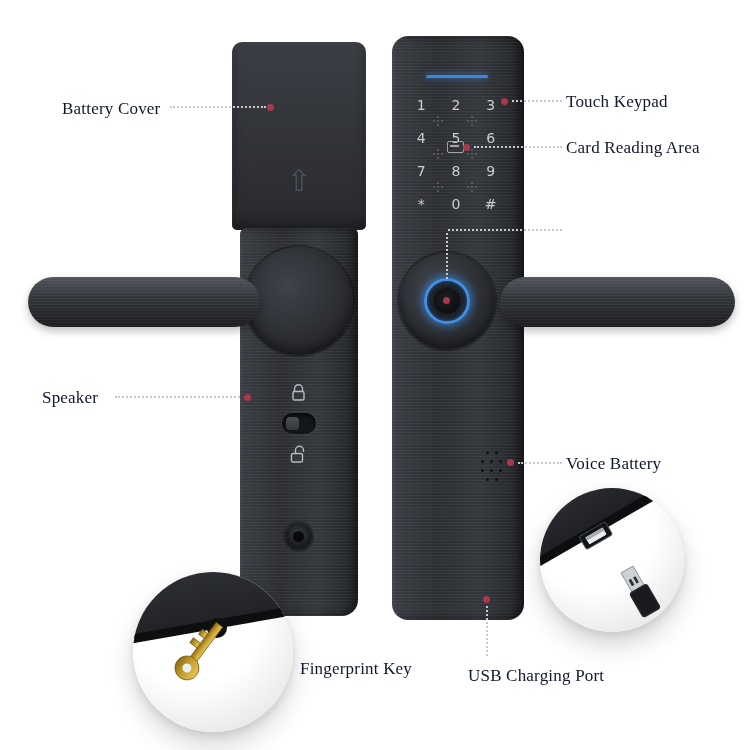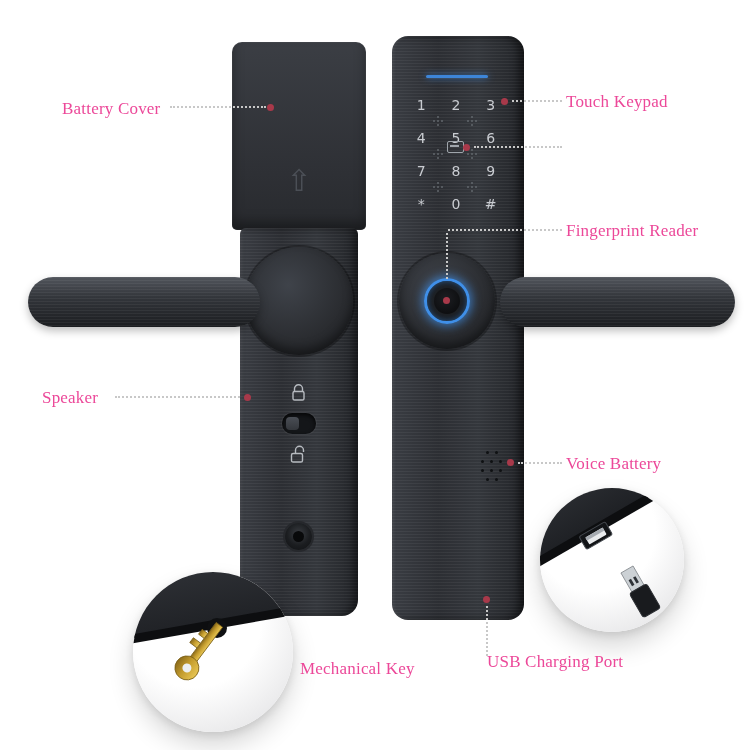--- a/index.html
+++ b/index.html
@@ -69,21 +69,21 @@
     background:#141619; box-shadow: inset 0 2px 4px rgba(0,0,0,0.8), 0 0 0 1px rgba(255,255,255,0.05); }
   .switch .knob { position:absolute; left:4px; top:4px; width:13px; height:13px; border-radius:4px;
     background:linear-gradient(180deg,#4a4e55,#34373c); }
   .padlock { z-index:3; }
   .keyhole { left:285px; top:523px; width:27px; height:27px; border-radius:50%; z-index:3;
     background:radial-gradient(circle at 50% 40%, #3a3d42, #1b1d20 55%, #101113);
     box-shadow:0 0 0 2px #26282c; }
   .keyhole i { position:absolute; left:8px; top:8px; width:11px; height:11px; border-radius:50%; background:#08090a; }
 
   
-  .callout { position:absolute; font-size:17px; color:#ec4899; letter-spacing:0.2px;
+  .callout { position:absolute; font-size:17px; color:#0f172a; letter-spacing:0.2px;
     white-space:nowrap; z-index:6; }
   .leader   { position:absolute; border-top:2px dotted #c8c8c8; height:0; z-index:6; }
   .leader-v { position:absolute; border-left:2px dotted #c8c8c8; width:0; z-index:6; }
   .rdot { position:absolute; width:7px; height:7px; border-radius:50%; background:#a8394a; z-index:7; }
 
   
   .inset { position:absolute; border-radius:50%; overflow:hidden; z-index:5;
     background:radial-gradient(circle at 38% 30%, #ffffff 45%, #eeeeef 72%, #dddde0);
     box-shadow:0 14px 26px rgba(0,0,0,0.16), 0 3px 8px rgba(0,0,0,0.10); }
   .inset-key { left:133px; top:572px; width:160px; height:160px; }
@@ -171,41 +171,41 @@
   </div>
 
   <div class="callout" style="left:62px;top:99px;">Battery Cover</div>
   <div class="leader" style="left:170px;top:106px;width:96px;"></div>
   <div class="rdot" style="left:267px;top:104px;"></div>
 
   <div class="callout" style="left:566px;top:92px;text-align:center;">Touch Keypad</div>
   <div class="leader" style="left:512px;top:100px;width:50px;"></div>
   <div class="rdot" style="left:501px;top:98px;"></div>
 
+  <div class="callout" style="left:566px;top:138px;">Card Reading Area</div>
   <div class="leader" style="left:474px;top:146px;width:88px;"></div>
   <div class="rdot" style="left:463px;top:144px;"></div>
 
-  <div class="callout" style="left:566px;top:221px;">Fingerprint Reader</div>
   <div class="leader" style="left:448px;top:229px;width:114px;"></div>
   <div class="leader-v" style="left:446px;top:233px;height:46px;"></div>
   <div class="rdot" style="left:443px;top:297px;"></div>
 
   <div class="callout" style="left:42px;top:388px;">Speaker</div>
   <div class="leader" style="left:115px;top:396px;width:125px;"></div>
   <div class="rdot" style="left:244px;top:394px;"></div>
 
   <div class="callout" style="left:566px;top:454px;">Voice Battery</div>
   <div class="leader" style="left:518px;top:462px;width:44px;"></div>
   <div class="rdot" style="left:507px;top:459px;"></div>
 
-  <div class="callout" style="left:468px;top:652px;margin-left:19px;">USB Charging Port</div>
+  <div class="callout" style="left:468px;top:666px;">USB Charging Port</div>
   <div class="leader-v" style="left:486px;top:606px;height:50px;"></div>
   <div class="rdot" style="left:483px;top:596px;"></div>
 
-  <div class="callout" style="left:300px;top:659px;">Mechanical Key</div>
+  <div class="callout" style="left:300px;top:659px;">Fingerprint Key</div>
 
   <div class="inset inset-key">
     <svg width="160" height="160" viewBox="0 0 160 160">
       <defs>
         <linearGradient id="slabg1" x1="0" y1="0" x2="0" y2="1">
           <stop offset="0" stop-color="#3e4147"></stop>
             <stop offset="1" stop-color="#202226"></stop>
         </linearGradient>
         <linearGradient id="goldg" x1="0" y1="0" x2="0" y2="1">
           <stop offset="0" stop-color="#e8c654"></stop>

